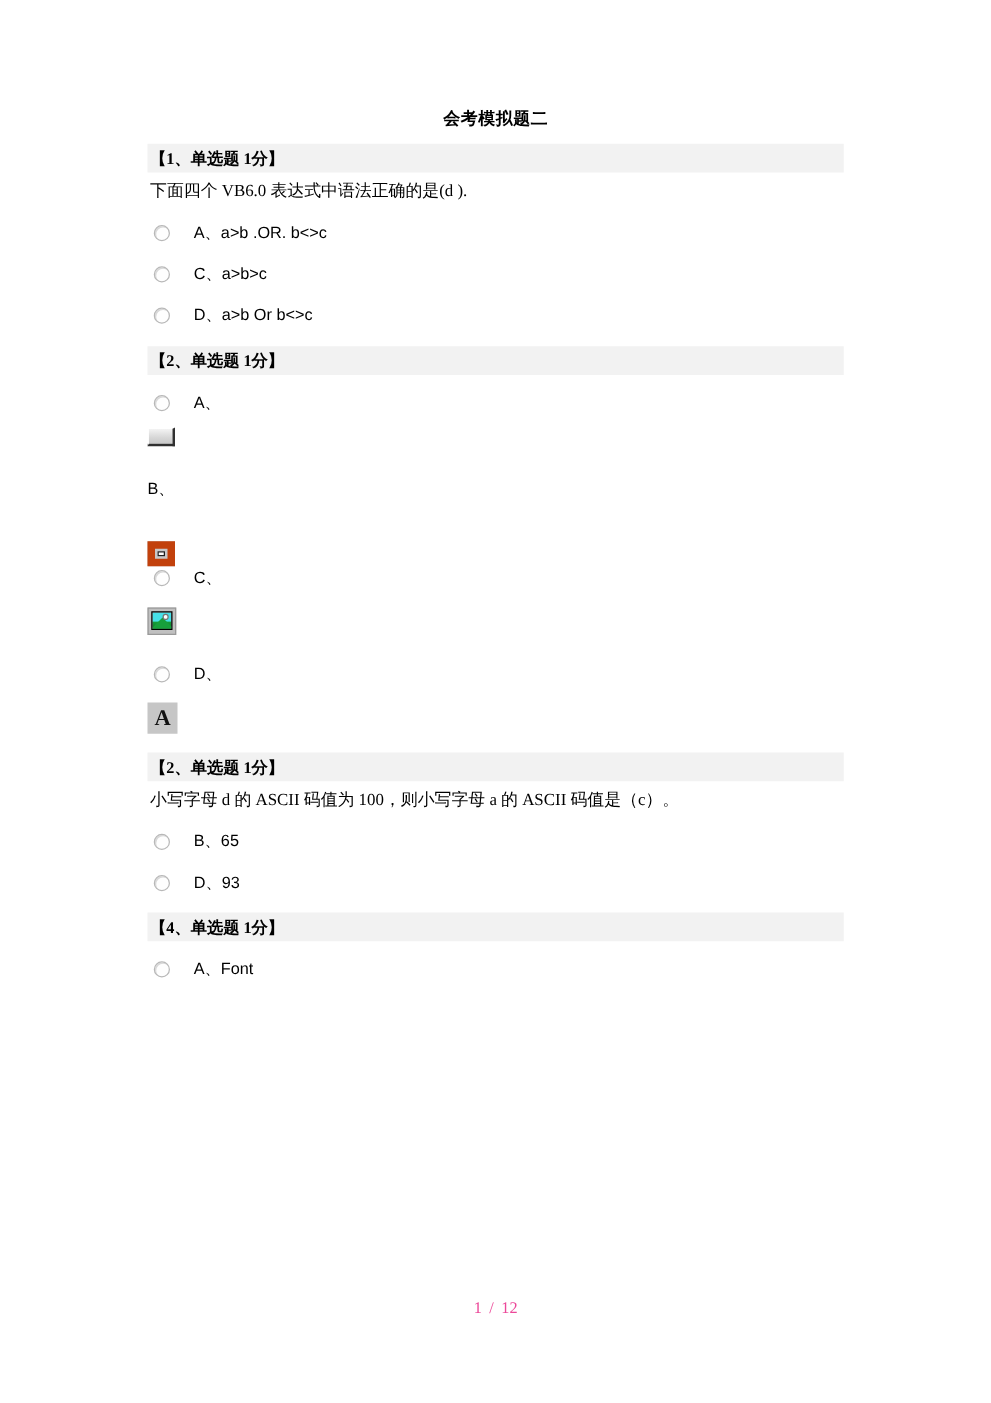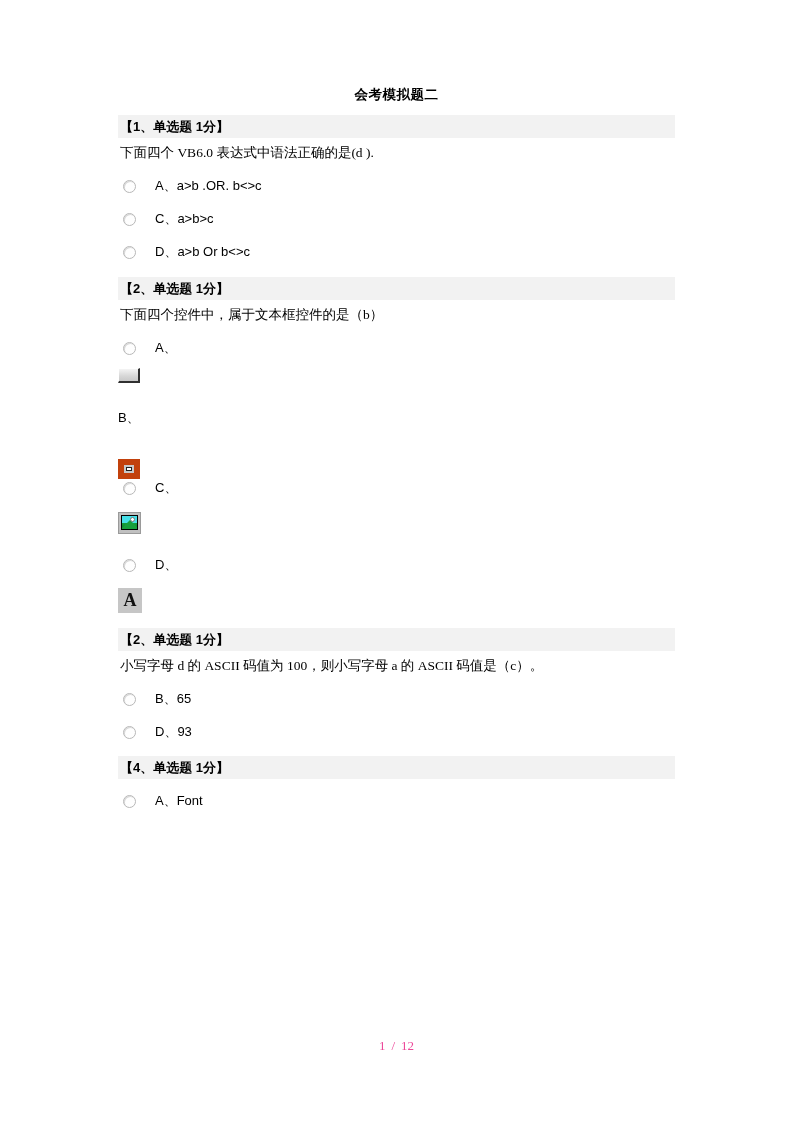--- a/index.html
+++ b/index.html
@@ -36,21 +36,21 @@
     letter-spacing: 0.5px;
     margin: 0 0 11px 0;
     line-height: 18px;
   }
   .q-header {
     background: #f2f2f2;
     font-size: 13px;
     font-weight: bold;
     line-height: 19px;
     padding: 2px 0 2px 2px;
-    font-family: Liberation Sans, sans-serif;
+    font-family: Liberation Serif, serif;
   }
   .q-text {
     font-size: 13.5px;
     line-height: 23px;
     padding: 3px 0 0 2px;
     font-family: "Liberation Serif", serif;
   }
   .option-row {
     display: flex;
     align-items: flex-start;
@@ -208,21 +208,20 @@
         <span class="option-label">C、a&gt;b&gt;c</span>
       </div>
       <div class="option-row">
         <span class="radio"></span>
         <span class="option-label">D、a&gt;b Or b&lt;&gt;c</span>
       </div>
     </div>
 
     <div style="margin-top:14px;">
       <div class="q-header">【2、单选题 1分】</div>
-      <div class="q-text">下面四个控件中，属于文本框控件的是（b）</div>
 
       <div class="option-row">
         <span class="radio"></span>
         <span class="option-label">A、</span>
       </div>
       <div class="icon-row">
         <span class="vb-icon icon-button"></span>
       </div>
 
       <div class="bare-option">

